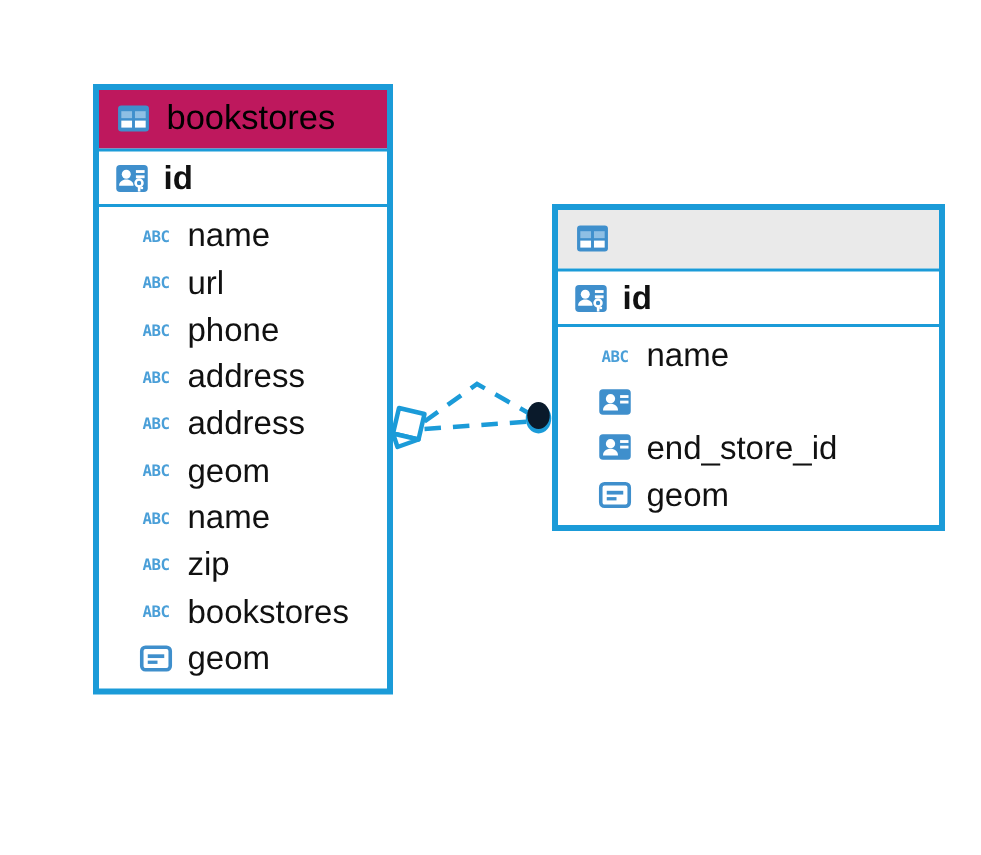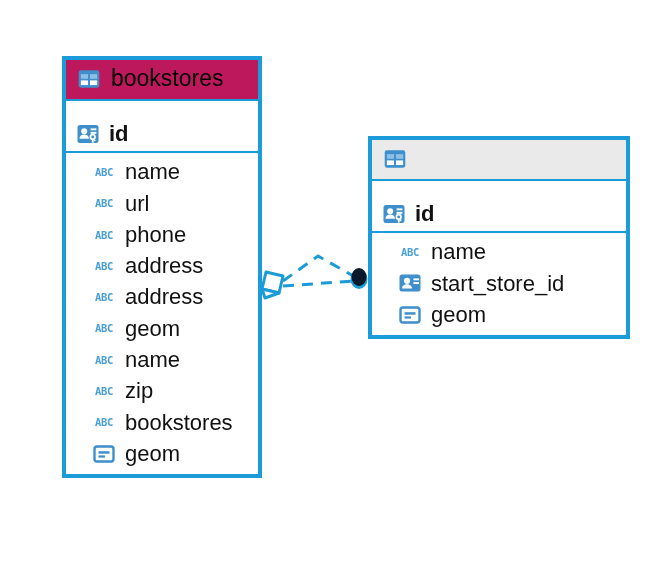--- a/index.html
+++ b/index.html
@@ -53,21 +53,21 @@
     display: flex;
     align-items: center;
     gap: 9px;
     padding: 3px 10px 3px 10px;
     box-sizing: border-box;
     font-size: 22px;
     color: #111111;
     line-height: 1.15;
     white-space: nowrap;
   }
-  .field-row.pk { font-weight: bold; padding-top: 20px; padding-bottom: 5px; }
+  .field-row.pk { font-weight: bold; padding-top: 5px; padding-bottom: 5px; }
   .field-label { display: block; }
 
   .field-icon {
     flex: 0 0 auto;
     width: 24px;
     height: 24px;
     display: block;
   }
   .entity-header .field-icon { width: 26px; height: 26px; }
 
@@ -235,21 +235,30 @@
         <span class="field-label">name</span>
       </div>
       <div class="field-row">
         <svg class="field-icon" viewBox="0 0 24 24">
           <rect x="1.5" y="3.5" width="21" height="17" rx="2.5" fill="#3f8fcc"></rect>
           <circle cx="9" cy="9.8" r="3.1" fill="#ffffff"></circle>
           <path d="M4 17.6c0-2.8 2.3-4.4 5-4.4s5 1.6 5 4.4z" fill="#ffffff"></path>
           <rect x="15.4" y="7.4" width="5.6" height="1.9" fill="#ffffff"></rect>
           <rect x="15.4" y="11.1" width="5.6" height="1.9" fill="#ffffff"></rect>
         </svg>
-        <span class="field-label">start_store_id</span>
+      </div>
+      <div class="field-row">
+        <svg class="field-icon" viewBox="0 0 24 24">
+          <rect x="1.5" y="3.5" width="21" height="17" rx="2.5" fill="#3f8fcc"></rect>
+          <circle cx="9" cy="9.8" r="3.1" fill="#ffffff"></circle>
+          <path d="M4 17.6c0-2.8 2.3-4.4 5-4.4s5 1.6 5 4.4z" fill="#ffffff"></path>
+          <rect x="15.4" y="7.4" width="5.6" height="1.9" fill="#ffffff"></rect>
+          <rect x="15.4" y="11.1" width="5.6" height="1.9" fill="#ffffff"></rect>
+        </svg>
+        <span class="field-label">end_store_id</span>
       </div>
       <div class="field-row">
         <svg class="field-icon" viewBox="0 0 24 24">
           <rect x="2.5" y="4.5" width="19" height="15" rx="2.5" fill="none" stroke="#3f8fcc" stroke-width="2.4"></rect>
           <rect x="6.5" y="9.2" width="11" height="2.5" fill="#3f8fcc"></rect>
           <rect x="6.5" y="13.4" width="6.5" height="2.2" fill="#3f8fcc"></rect>
         </svg>
         <span class="field-label">geom</span>
       </div>
     </div>

